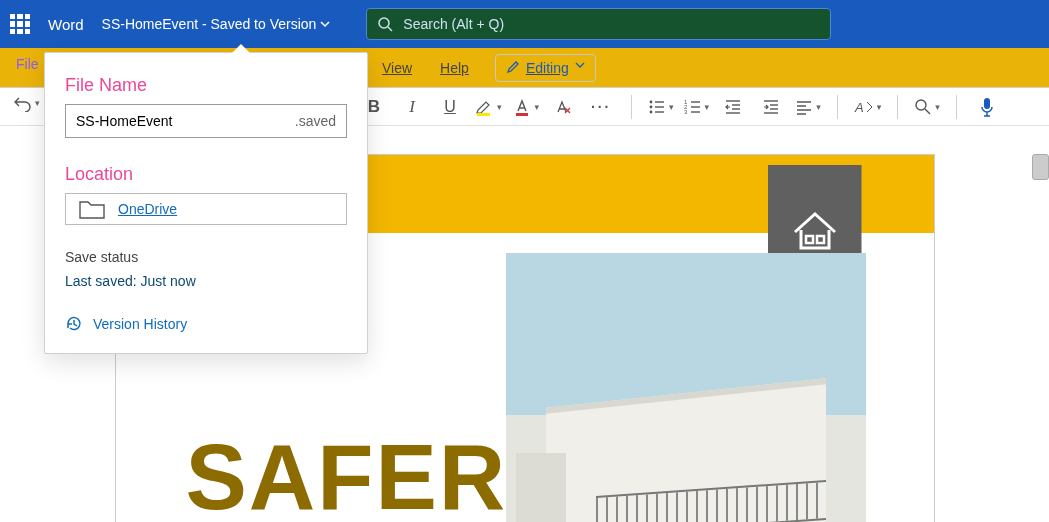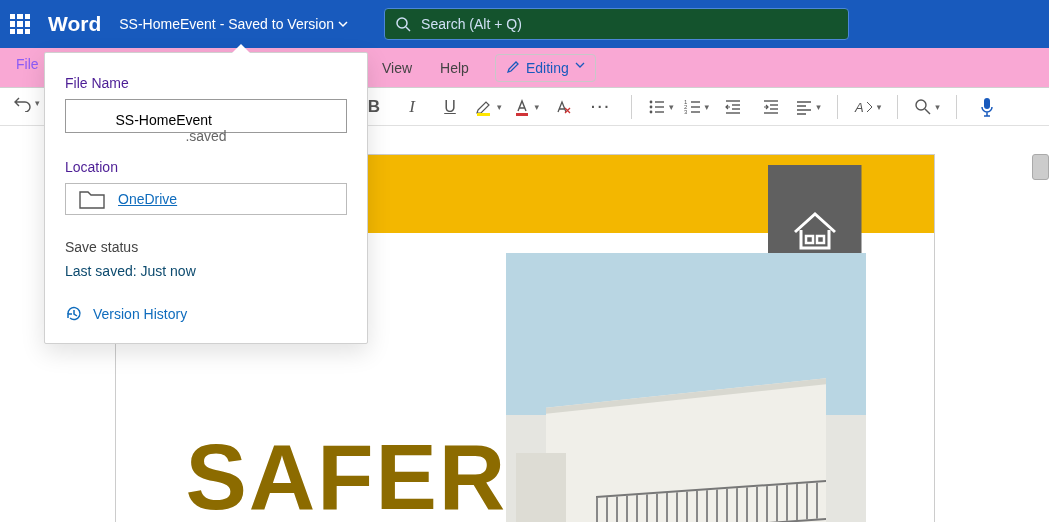--- a/index.html
+++ b/index.html
@@ -3,30 +3,30 @@
 <meta charset="utf-8">
 <style>
   * { box-sizing: border-box; margin: 0; padding: 0; font-family: "Segoe UI", Arial, sans-serif; }
   html, body { width: 1049px; height: 522px; overflow: hidden; background: #fff; }
   .titlebar {
     height: 48px; background: #185abd; display: flex; align-items: center;
     color: #fff; font-size: 15px; padding: 0 10px; gap: 18px;
   }
   .waffle { width: 20px; height: 20px; display: grid; grid-template-columns: repeat(3,1fr); grid-template-rows: repeat(3,1fr); gap: 2px; cursor: pointer; }
   .waffle span { background: #fff; }
-  .app-name { font-weight: 700; font-size: 21px; }
+  .app-name { font-weight: 400; font-size: 15px; }
   .doc-title { font-size: 14px; cursor: pointer; display: flex; align-items: center; gap: 4px; }
   .search {
     flex: 0 0 465px; margin-left: 18px; height: 32px; background: #14532d;
     border: 1px solid #4b86d8; border-radius: 4px; display: flex; align-items: center;
     color: #cfe0f5; padding: 0 10px; gap: 10px; font-size: 14px;
   }
   .ribbon-tabs {
     height: 40px; border-bottom: 1px solid #d0d0d0; display: flex; align-items: center;
-    gap: 24px; padding: 0 16px; font-size: 14px; color: #444; background: #f9a8d4;
+    gap: 24px; padding: 0 16px; font-size: 14px; color: #444; background: #eab308; text-decoration: underline;
   }
   .ribbon-tabs .spacer-tabs { width: 340px; }
   .ribbon-tabs .tab { cursor: pointer; padding: 4px 2px; }
   .editing-pill {
     border: 1px solid #c8c8c8; border-radius: 4px; padding: 5px 10px;
     display: flex; align-items: flex-start; gap: 6px; color: #185abd; cursor: pointer; font-size: 14px;
   }
   .toolbar {
     height: 38px; display: flex; align-items: center; gap: 10px;
     padding: 0 10px; border-bottom: 1px solid #e0e0e0; background: #fff;
@@ -41,24 +41,24 @@
   .flyout {
     position: absolute; left: 44px; top: 52px; width: 324px; background: #fff;
     border: 1px solid #d0d0d0; border-radius: 2px; padding: 22px 20px 20px;
     box-shadow: 0 8px 24px rgba(0,0,0,0.12); z-index: 10;
   }
   .flyout::before {
     content: ""; position: absolute; top: -9px; left: 186px;
     border-left: 10px solid transparent; border-right: 10px solid transparent;
     border-bottom: 10px solid #fff;
   }
-  .fl-label { font-size: 14px; color: #4c1d95; margin-bottom: 8px; }
+  .fl-label { font-size: 18px; color: #ec4899; margin-bottom: 8px; }
   .fname-box {
     border: 1px solid #999; height: 34px; display: flex; align-items: center;
-    padding: 12px 10px; justify-content: space-between; font-size: 14px; flex-direction: column;
+    padding: 4px 10px; justify-content: space-between; font-size: 14px;
   }
   .fname-box input {
     border: none; outline: none; font-size: 14px; flex: 1; background: transparent;
   }
   .fname-ext { color: #666; }
   .loc-box {
     border: 1px solid #bbb; height: 32px; display:flex; align-items:center;
     padding: 0 12px; gap: 12px; margin-top: 6px;
   }
   .loc-link { color: #0f6cbd; text-decoration: underline; cursor: pointer; font-size: 14px; }

